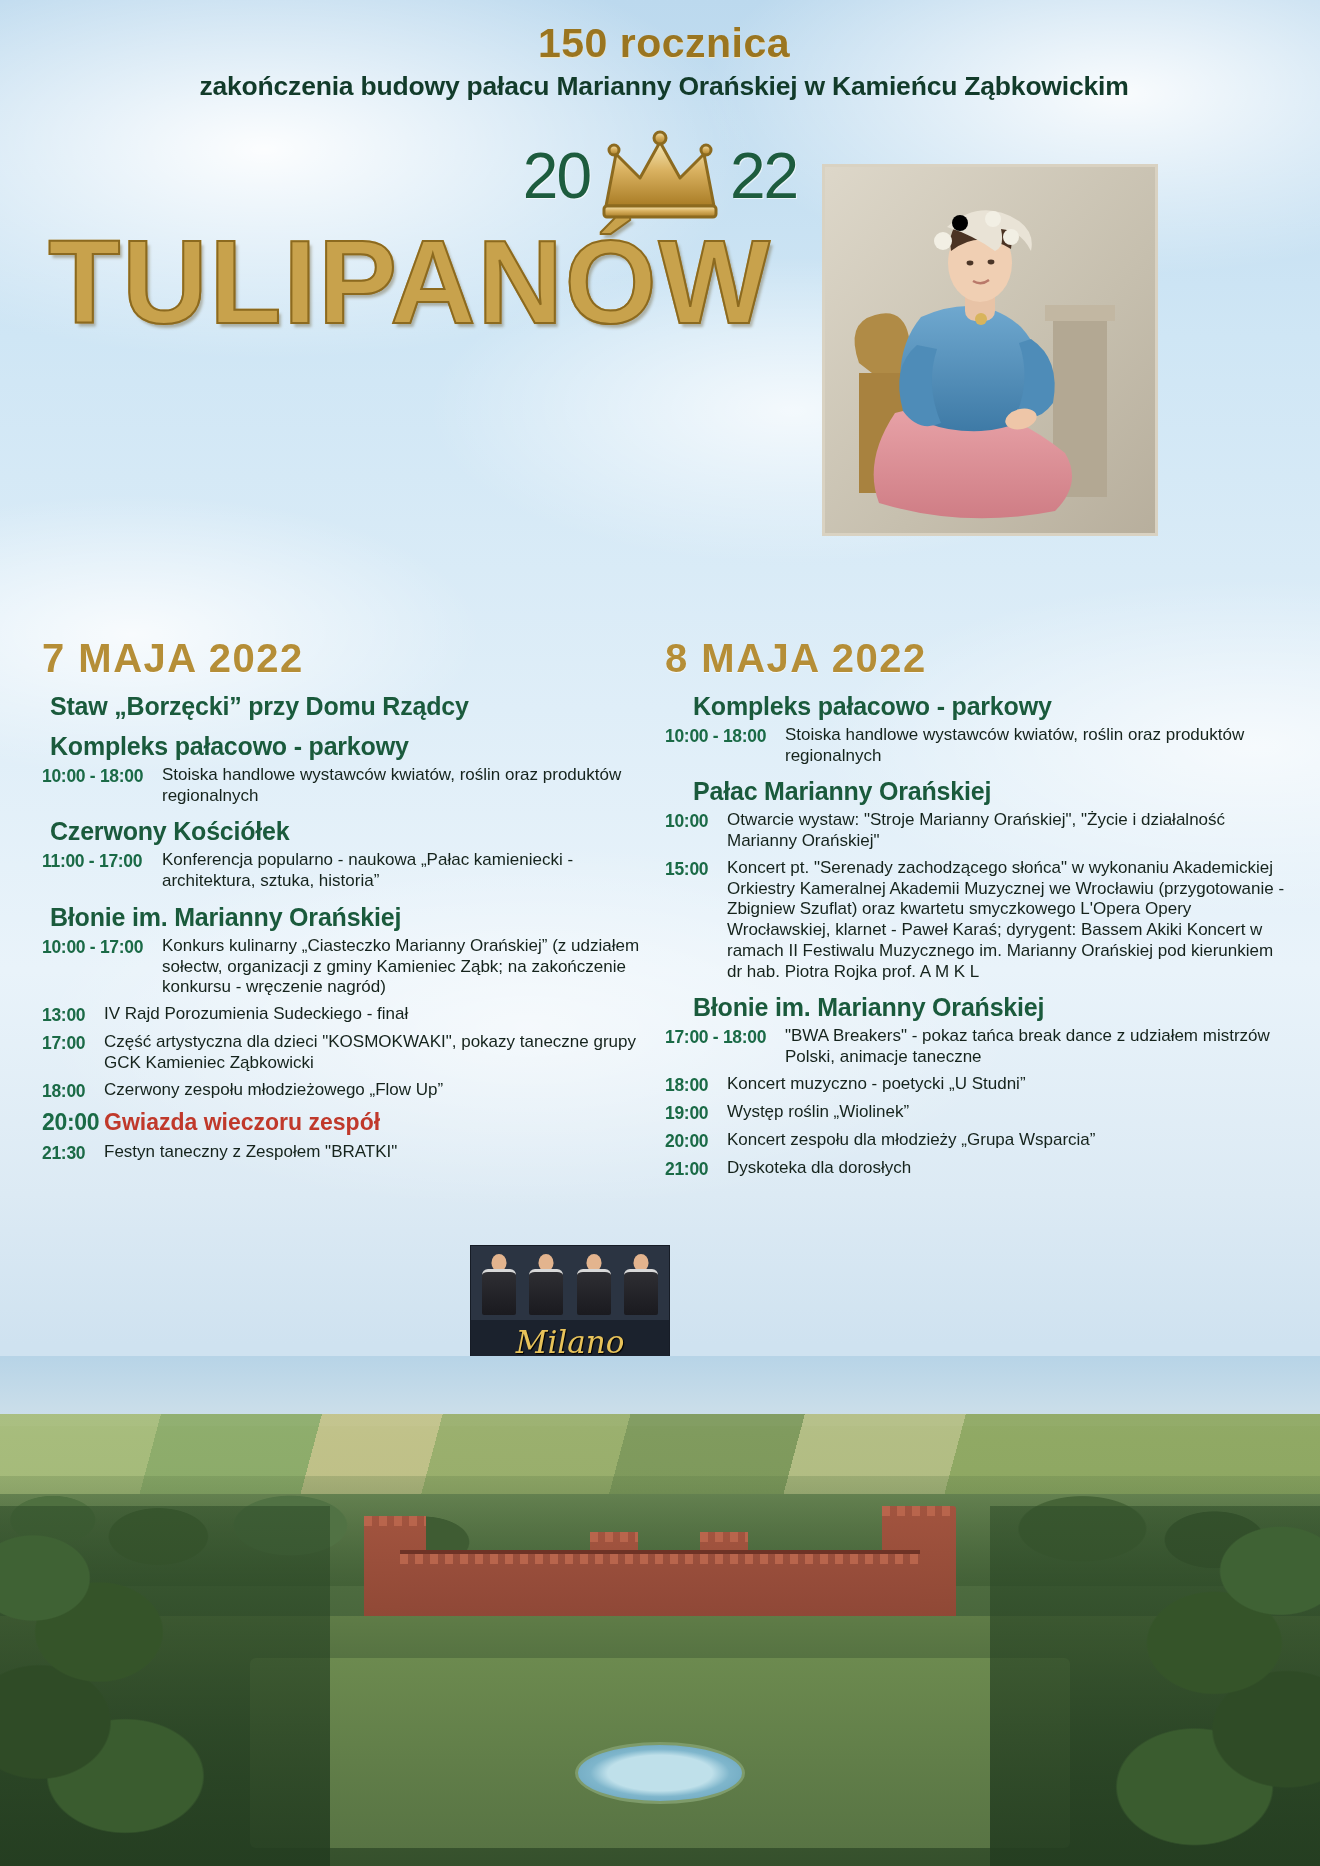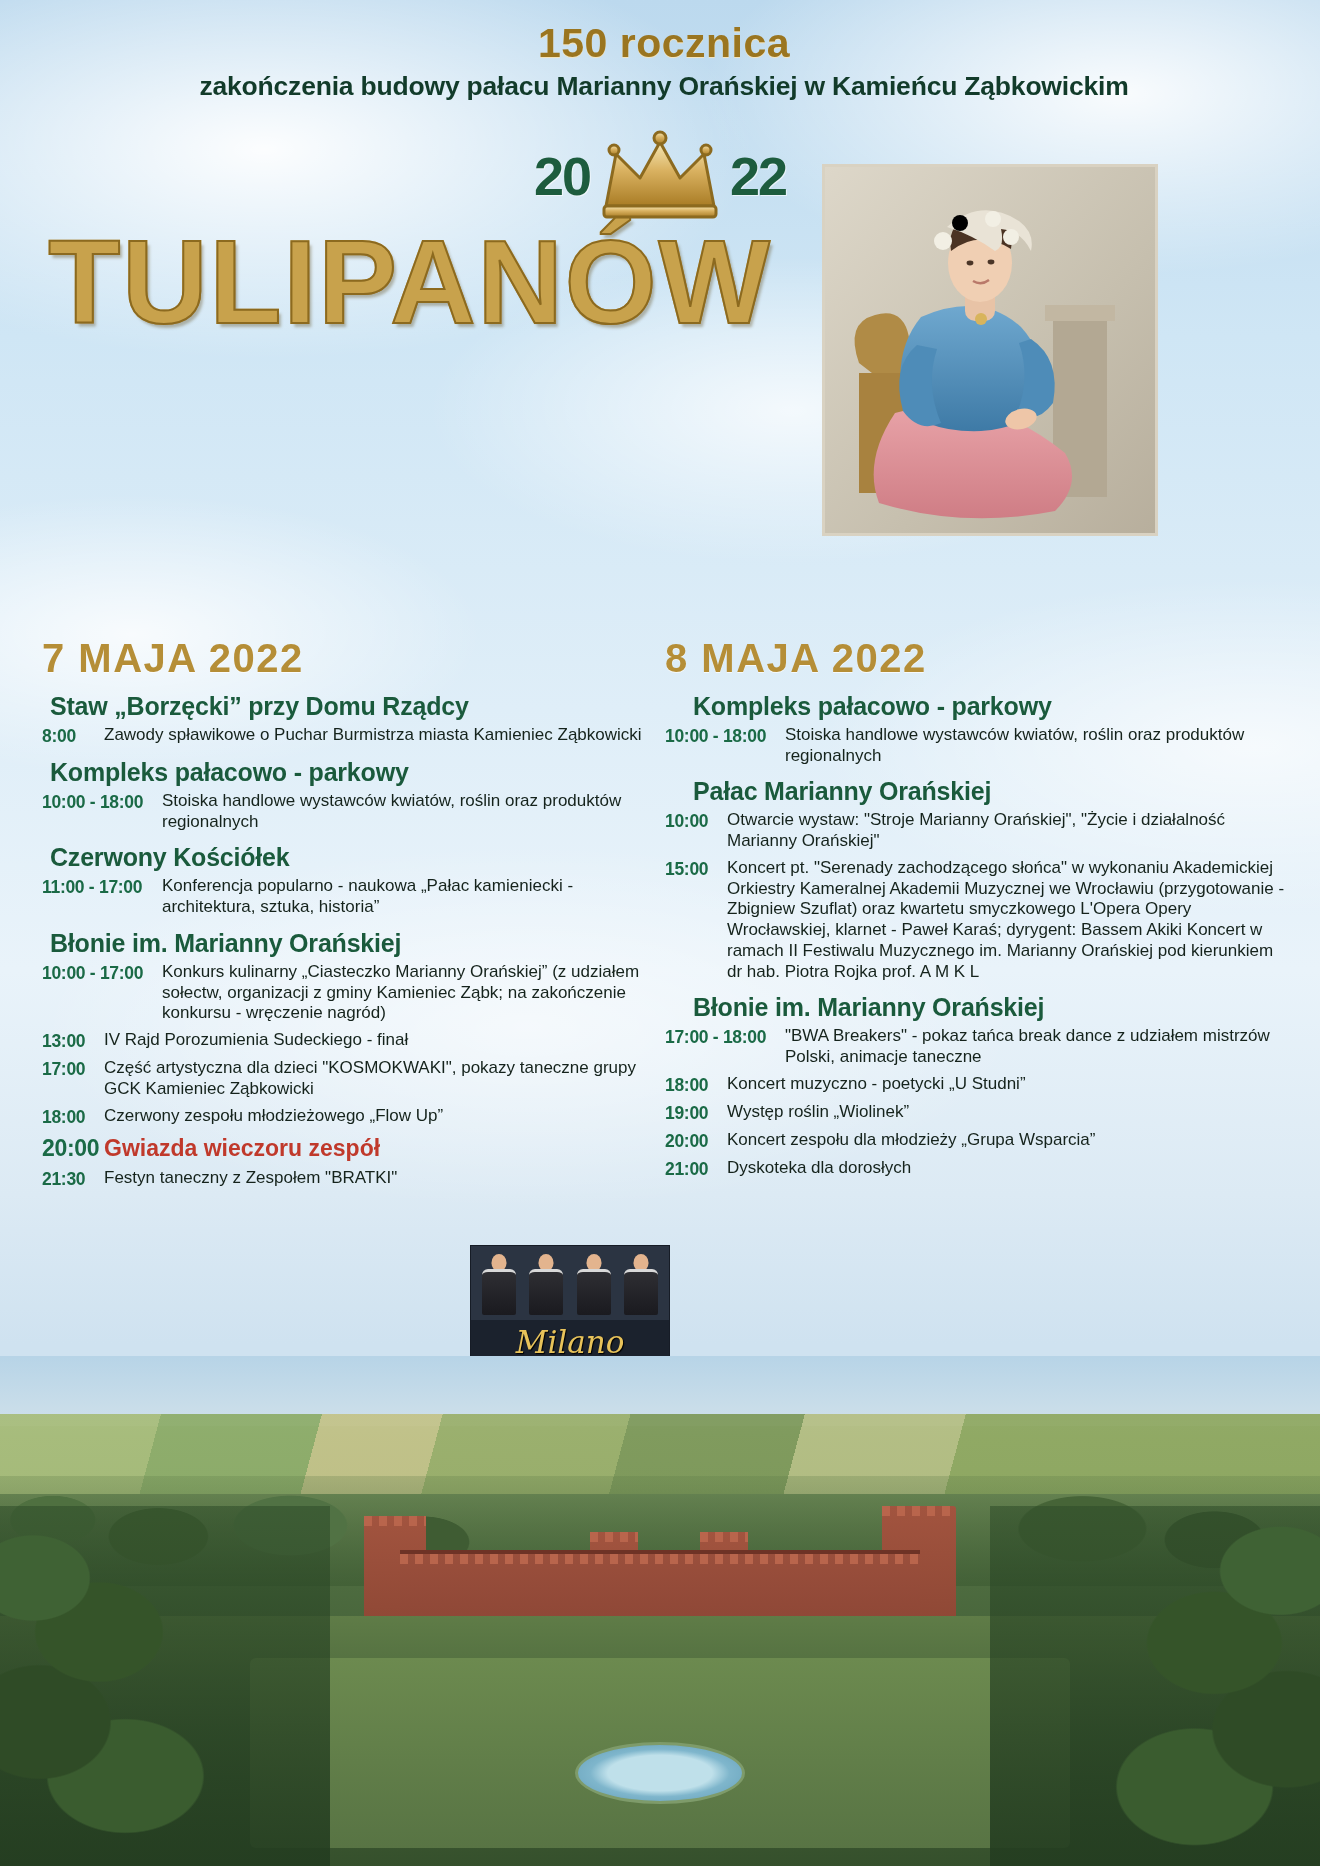--- a/index.html
+++ b/index.html
@@ -36,21 +36,21 @@
     margin-top:6px; letter-spacing:-0.2px;
   }
 
   
   .yearrow {
     position:absolute; top:128px; left:0; right:0;
     display:flex; justify-content:center; align-items:center;
     gap:6px;
   }
   .yr {
-    font-size:54px; font-weight:bold; color:#1d5c3e;
+    font-size:64px; font-weight:normal; color:#1d5c3e;
     font-family:"Liberation Sans", sans-serif;
     letter-spacing:-2px;
     text-shadow:1px 1px 0 rgba(255,255,255,0.6);
   }
   .crown { width:128px; height:96px; position:relative; }
 
   
   .title {
     position:absolute; left:0; width:820px; top:218px;
     text-align:center;
@@ -311,24 +311,20 @@
 
       <ellipse cx="196" cy="252" rx="16" ry="10" fill="#eec6a8" transform="rotate(-14 196 252)"></ellipse>
     </svg>
   </div>
 
   <div class="cols">
     <div class="col col-left">
       <div class="daytitle">7 MAJA 2022</div>
 
       <div class="place">Staw „Borzęcki” przy Domu Rządcy</div>
-      <div class="row">
-        <span class="time w1">8:00</span>
-        <span class="desc">Zawody spławikowe o Puchar Burmistrza miasta Kamieniec Ząbkowicki</span>
-      </div>
 
       <div class="place">Kompleks pałacowo - parkowy</div>
       <div class="row">
         <span class="time w2">10:00 - 18:00</span>
         <span class="desc">Stoiska handlowe wystawców kwiatów, roślin oraz produktów regionalnych</span>
       </div>
 
       <div class="place">Czerwony Kościółek</div>
       <div class="row">
         <span class="time w2">11:00 - 17:00</span>

